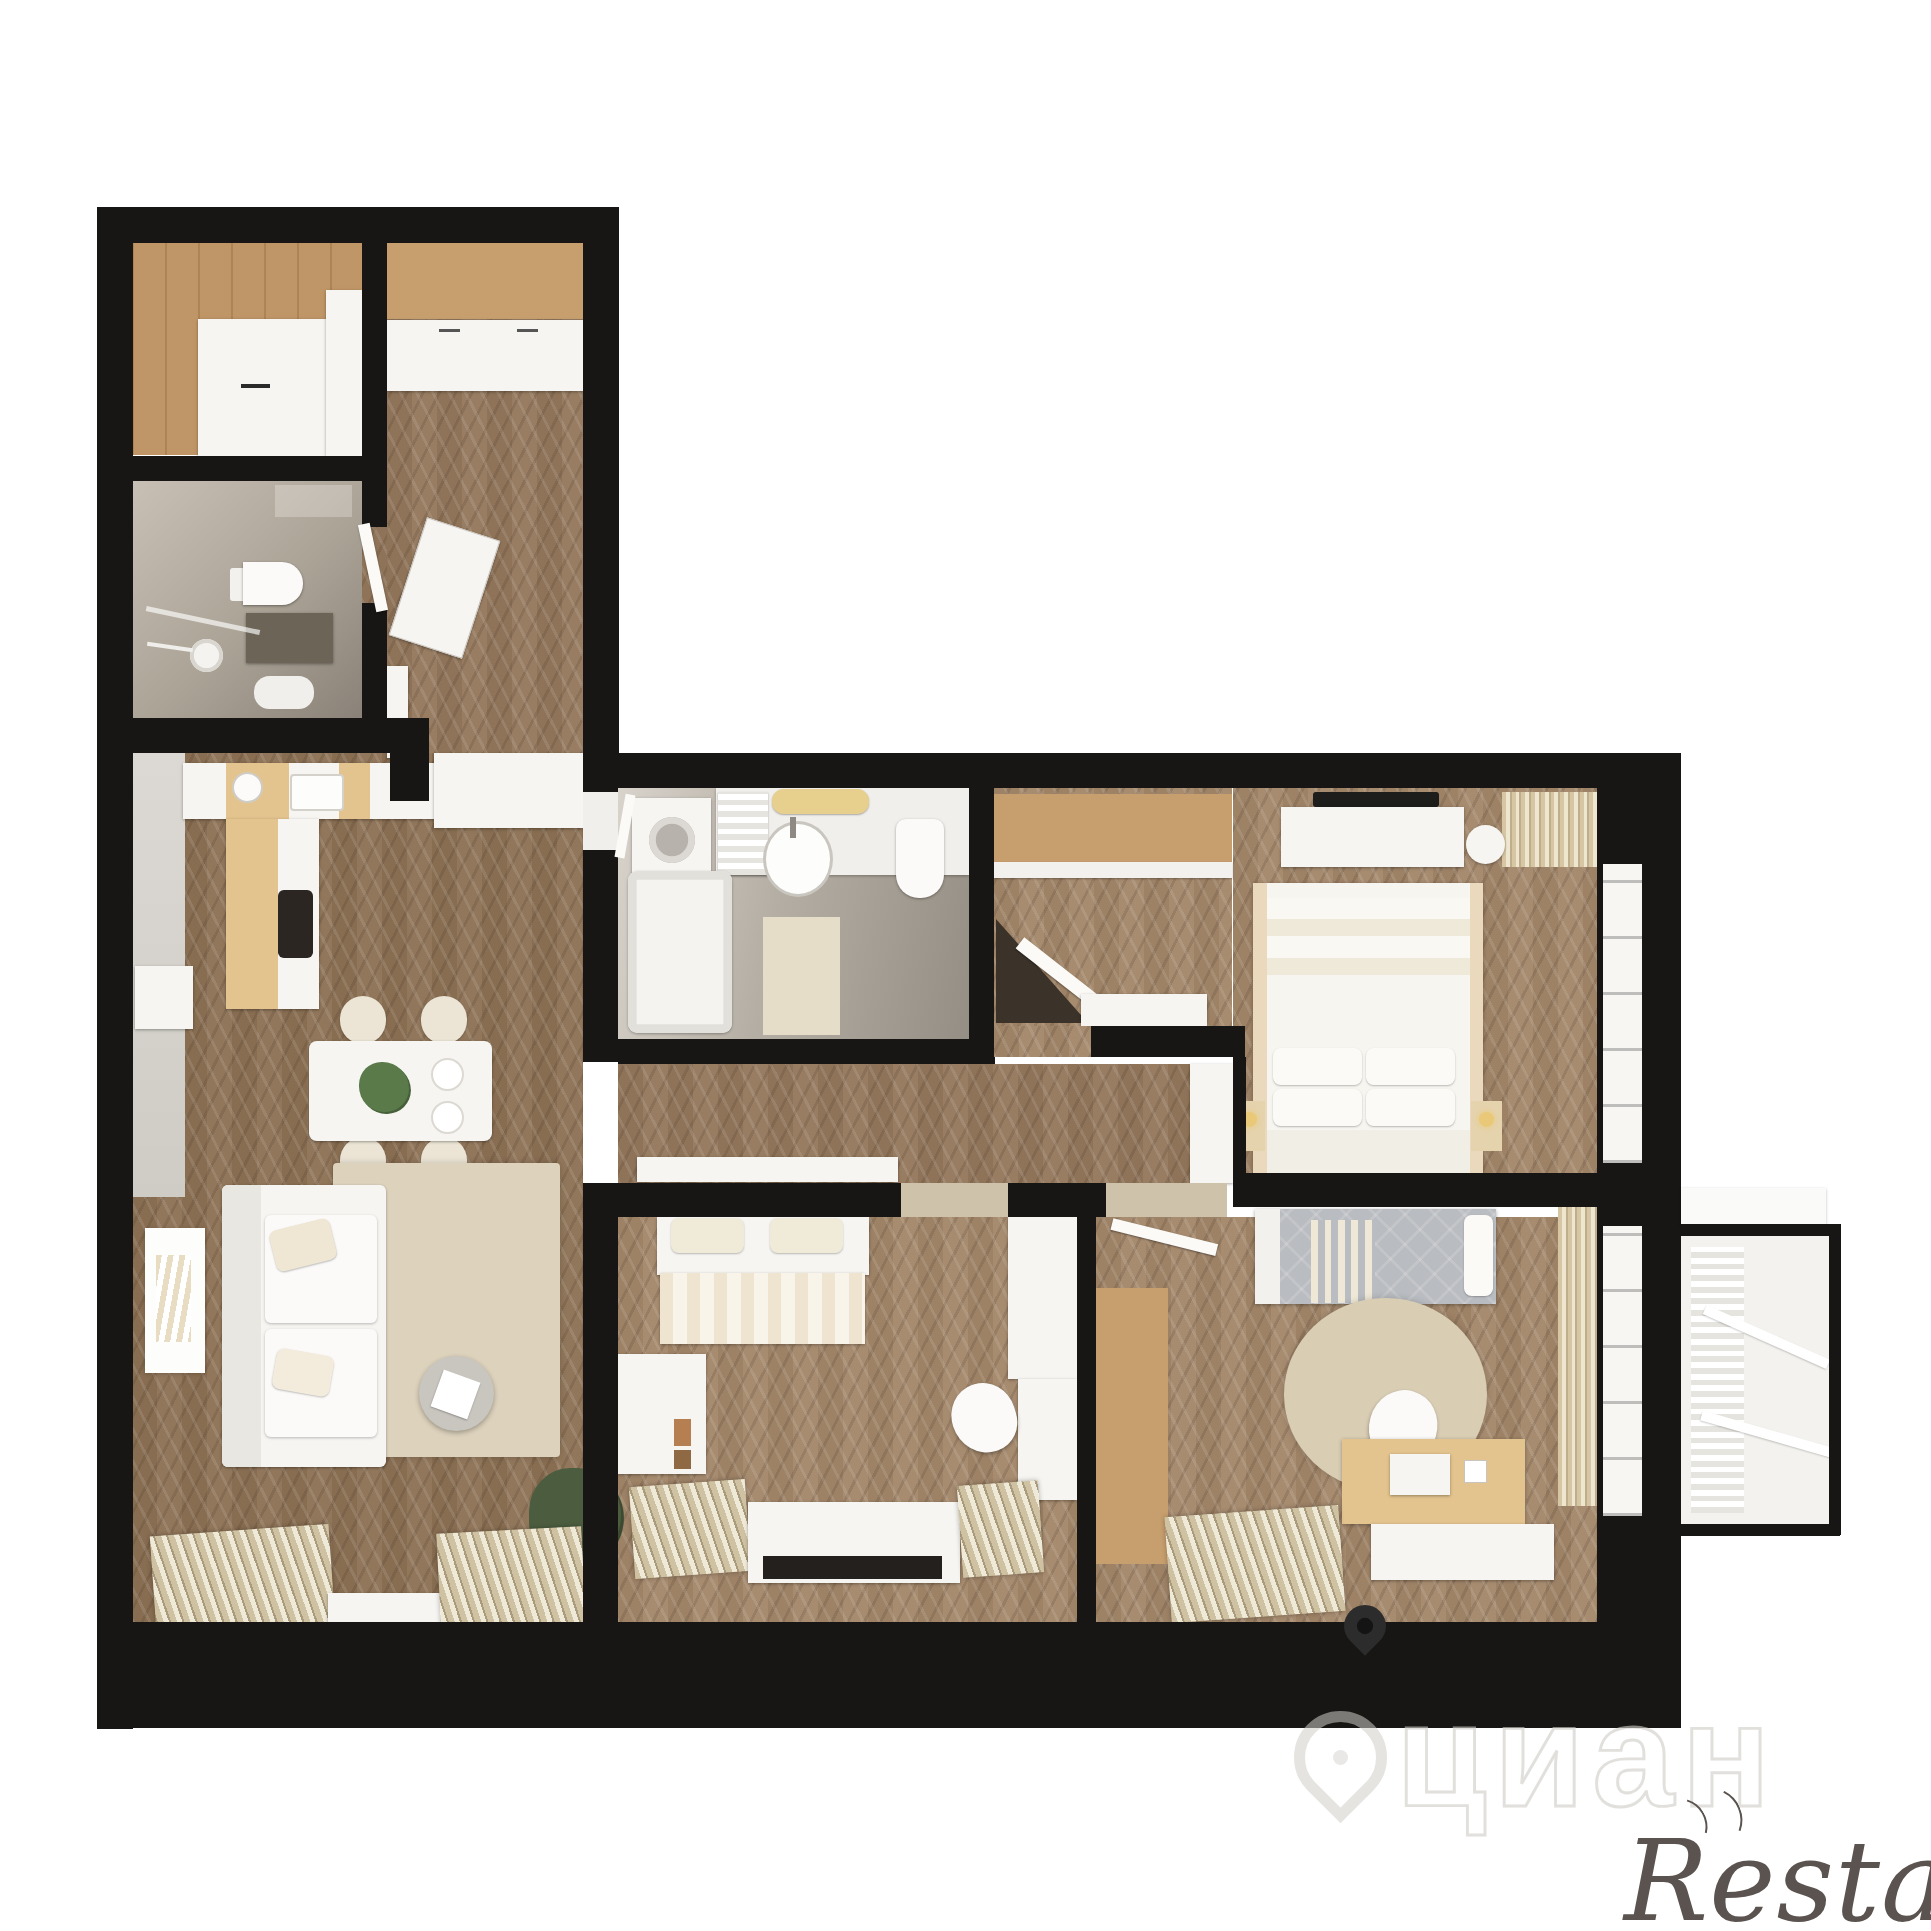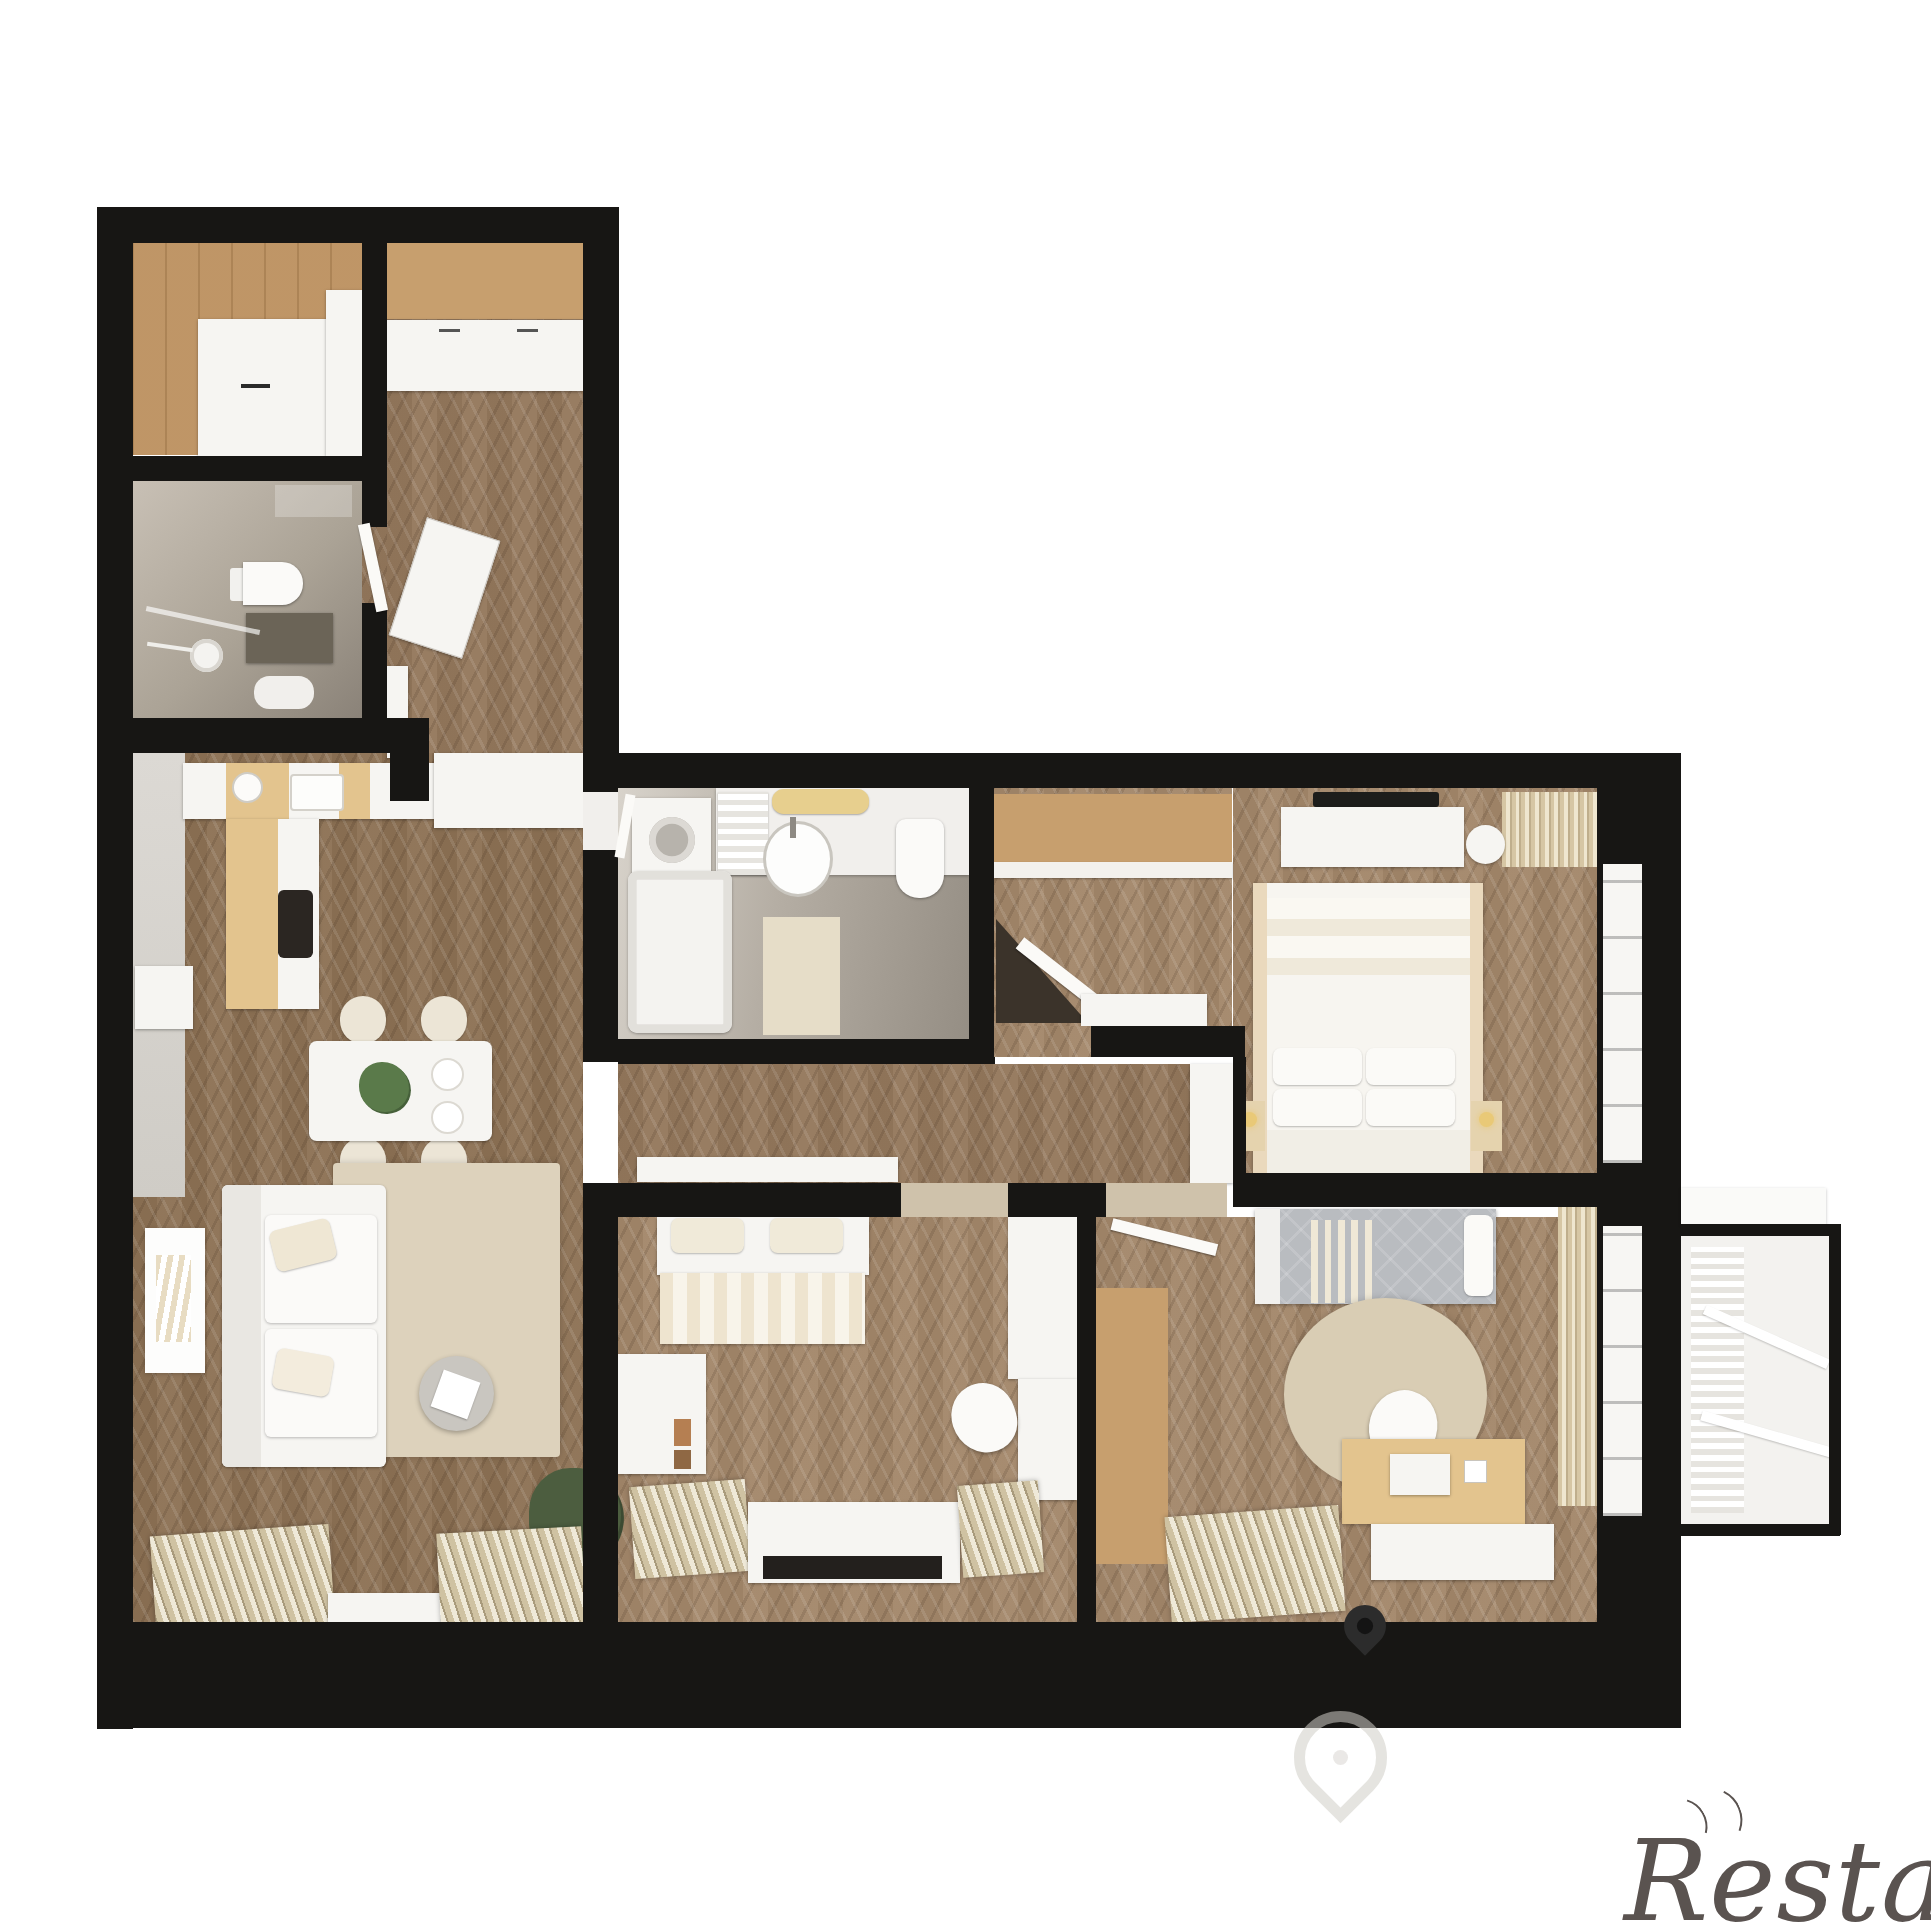--- a/index.html
+++ b/index.html
@@ -218,19 +218,20 @@
   <div class="wall" style="left:1681px;top:1224px;width:159px;height:11.6px;"></div>
   <div class="wall" style="left:1829px;top:1224px;width:11.6px;height:311px;"></div>
   <div class="wall" style="left:1681px;top:1524px;width:159px;height:11.6px;"></div>
 
   <div class="e pin" style="left:1344px;top:1605px;width:42px;height:42px;background:#2c2c2c;">
     <span class="hole" style="background:#141414;"></span>
   </div>
   <div class="e pin" style="left:1294px;top:1711px;width:71px;height:71px;background:transparent;border:11.6px solid rgba(208,205,199,.55);">
     <span class="hole" style="background:rgba(208,205,199,.45);"></span>
   </div>
+  <div class="e wm-cyan" style="left:1396px;top:1682px;font-size:147px;line-height:1;">циан</div>
 
   <div class="e arc" style="left:1657px;top:1798px;width:46px;height:50px;transform:rotate(-30deg);"></div>
   <div class="e arc" style="left:1688px;top:1788px;width:50px;height:56px;transform:rotate(-22deg);"></div>
   <div class="e wm-restate" style="left:1624px;top:1825px;font-size:112px;line-height:1;letter-spacing:1px;">Restate</div>
 
 </div>
 
 
 </body></html>

